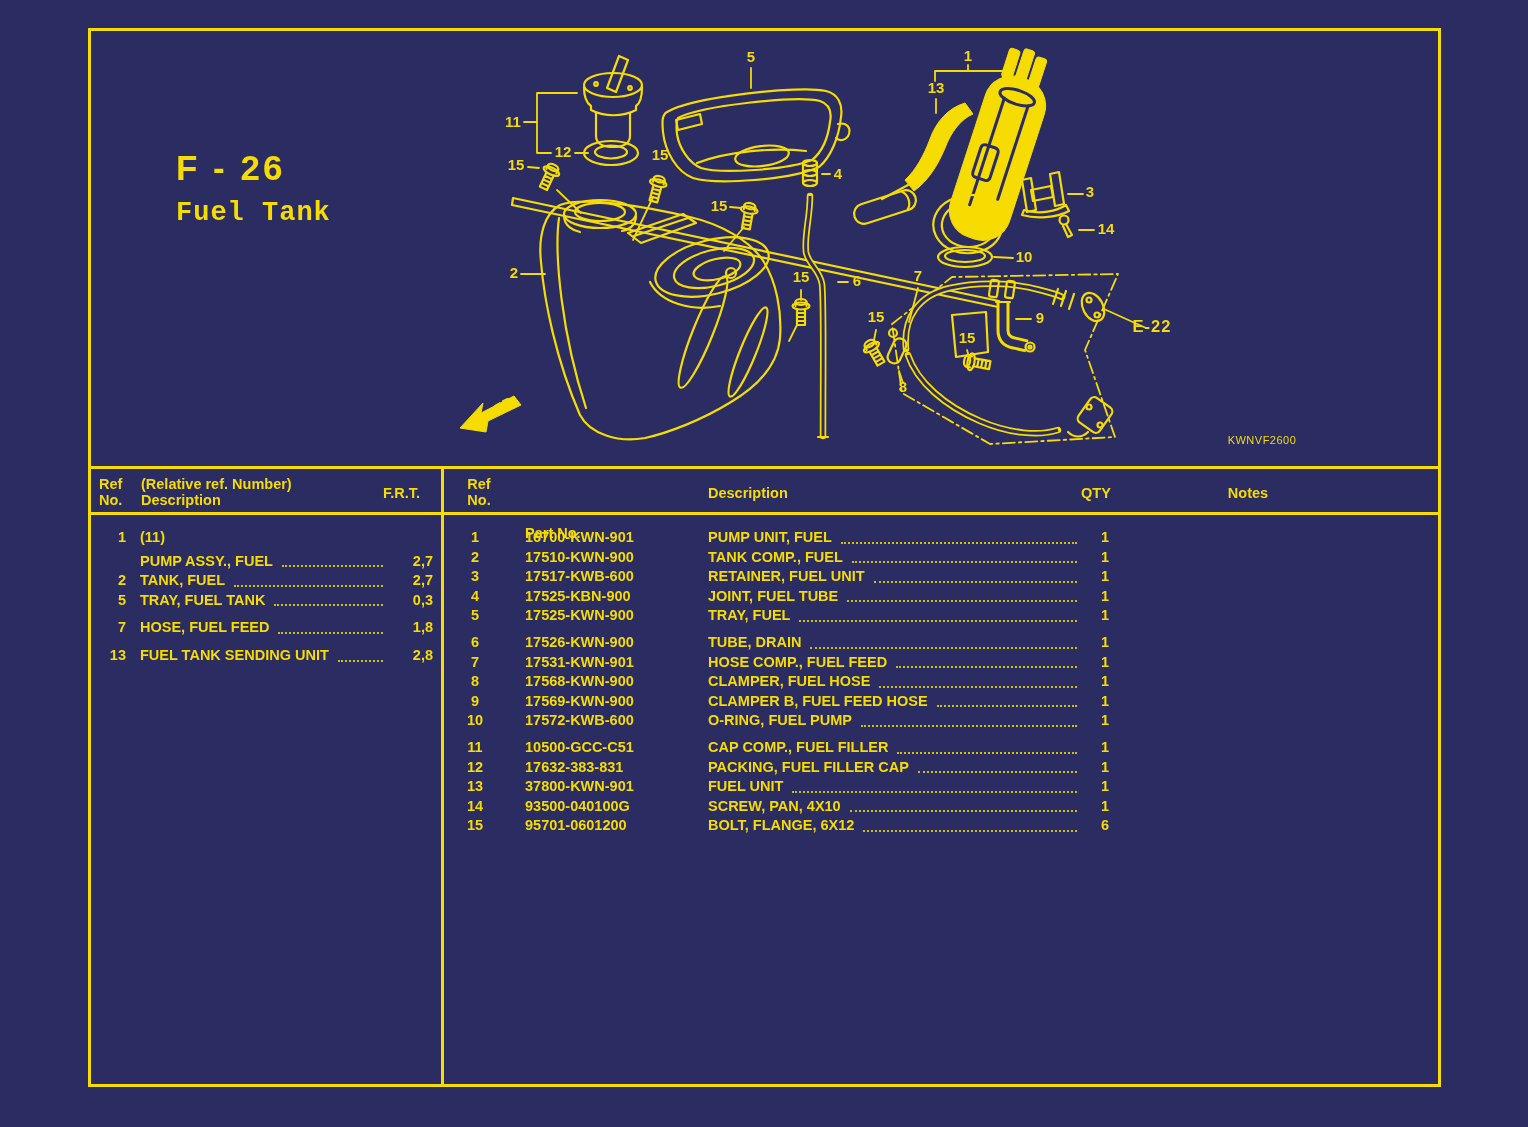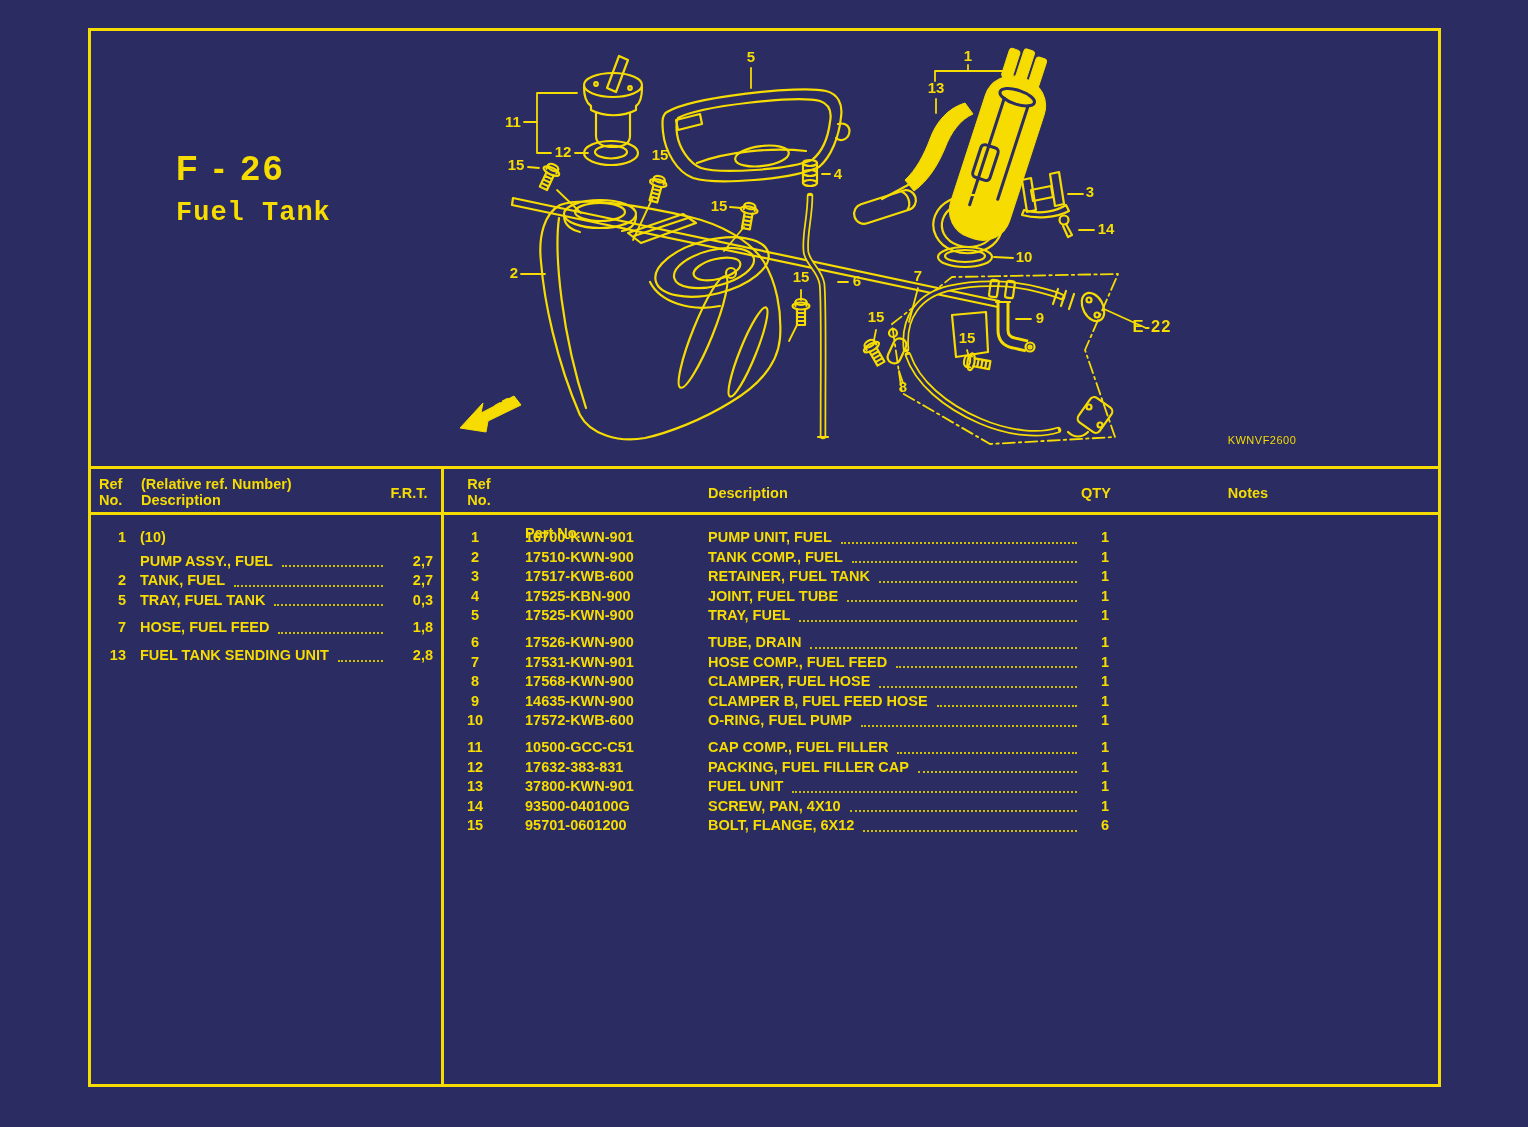--- a/index.html
+++ b/index.html
@@ -18,21 +18,21 @@
   .title-code{left:176px;top:148px;font-size:35px;font-weight:bold;letter-spacing:3px;}
   .title-name{left:176px;top:198px;font-size:27px;font-weight:bold;letter-spacing:1px;font-family:Liberation Mono, monospace;}
   
   .h-top{left:88px;top:466px;width:1353px;height:3px;background:var(--fg);}
   .h-mid{left:88px;top:512px;width:1353px;height:3px;background:var(--fg);}
   .v-div{left:441px;top:466px;width:3px;height:621px;background:var(--fg);}
   
   .th{font-size:14.5px;font-weight:bold;line-height:16px;white-space:pre-line;}
   .lh-ref{left:99px;top:476px;}
   .lh-desc{left:141px;top:476px;}
-  .lh-frt{left:383px;top:485px;width:52px;text-align:center;}
+  .lh-frt{left:383px;top:485px;width:52px;text-align:left;}
   .rh-ref{left:455px;top:476px;width:48px;text-align:center;}
   .rh-part{left:525px;top:485px;margin-top:40px;}
   .rh-desc{left:708px;top:485px;}
   .rh-qty{left:1066px;top:485px;width:60px;text-align:center;}
   .rh-notes{left:1203px;top:485px;width:90px;text-align:center;}
   
   .rows{position:absolute;font-size:14.5px;font-weight:bold;}
   #left-rows{left:88px;top:528px;width:353px;}
   #right-rows{left:443px;top:528px;width:997px;}
   .lrow{display:grid;grid-template-columns:44px 1fr 52px;height:19.6px;line-height:19.6px;}
@@ -284,21 +284,21 @@
 No.</div>
   <div class="abs th rh-part">Part No.</div>
   <div class="abs th rh-desc">Description</div>
   <div class="abs th rh-qty">QTY</div>
   <div class="abs th rh-notes">Notes</div>
 
   <div class="rows" id="left-rows">
       <div class="lrow" style="margin-top: 0px;">
         <span class="c-ref">1</span>
         <span class="c-desc ">
-          <span class="t">(10)</span>
+          <span class="t">(11)</span>
         </span>
         <span class="c-frt"></span>
       </div>
       <div class="lrow" style="margin-top: 4px;">
         <span class="c-ref"></span>
         <span class="c-desc ">
           <span class="t">PUMP ASSY., FUEL</span>
           <span class="leader"></span>
         </span>
         <span class="c-frt">2,7</span>
@@ -354,21 +354,21 @@
           <span class="t">TANK COMP., FUEL</span>
           <span class="leader"></span>
         </span>
         <span class="c-qty">1</span>
         <span class="c-notes"></span>
       </div>
       <div class="rrow" style="margin-top: 0px;">
         <span class="c-ref">3</span>
         <span class="c-part">17517-KWB-600</span>
         <span class="c-desc ">
-          <span class="t">RETAINER, FUEL TANK</span>
+          <span class="t">RETAINER, FUEL UNIT</span>
           <span class="leader"></span>
         </span>
         <span class="c-qty">1</span>
         <span class="c-notes"></span>
       </div>
       <div class="rrow" style="margin-top: 0px;">
         <span class="c-ref">4</span>
         <span class="c-part">17525-KBN-900</span>
         <span class="c-desc ">
           <span class="t">JOINT, FUEL TUBE</span>
@@ -412,21 +412,21 @@
         <span class="c-part">17568-KWN-900</span>
         <span class="c-desc ">
           <span class="t">CLAMPER, FUEL HOSE</span>
           <span class="leader"></span>
         </span>
         <span class="c-qty">1</span>
         <span class="c-notes"></span>
       </div>
       <div class="rrow" style="margin-top: 0px;">
         <span class="c-ref">9</span>
-        <span class="c-part">14635-KWN-900</span>
+        <span class="c-part">17569-KWN-900</span>
         <span class="c-desc ">
           <span class="t">CLAMPER B, FUEL FEED HOSE</span>
           <span class="leader"></span>
         </span>
         <span class="c-qty">1</span>
         <span class="c-notes"></span>
       </div>
       <div class="rrow" style="margin-top: 0px;">
         <span class="c-ref">10</span>
         <span class="c-part">17572-KWB-600</span>

